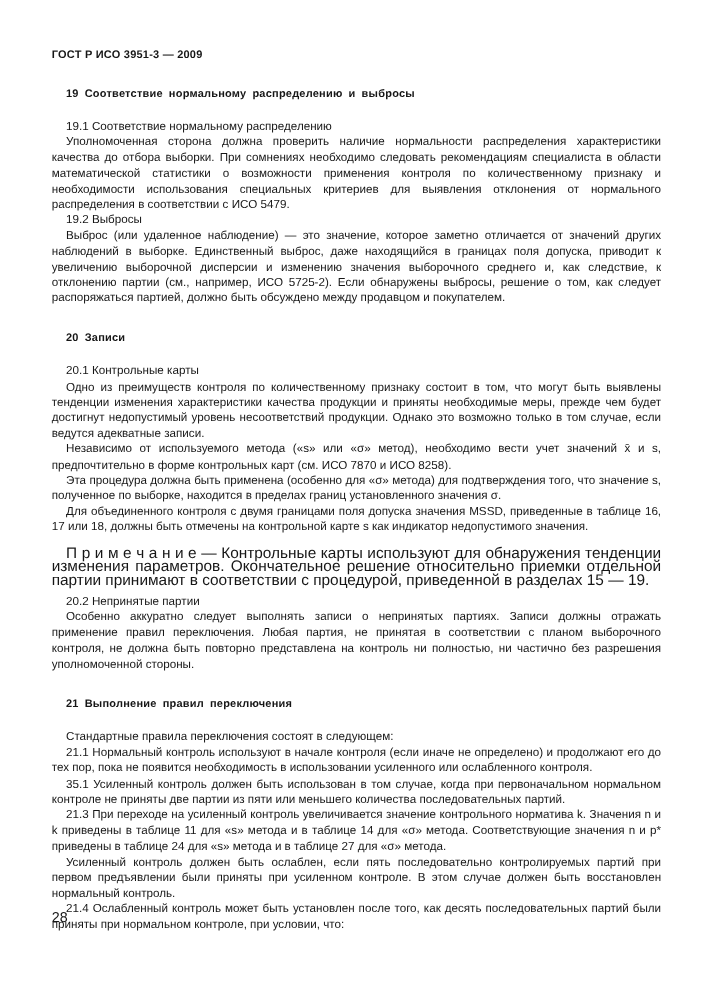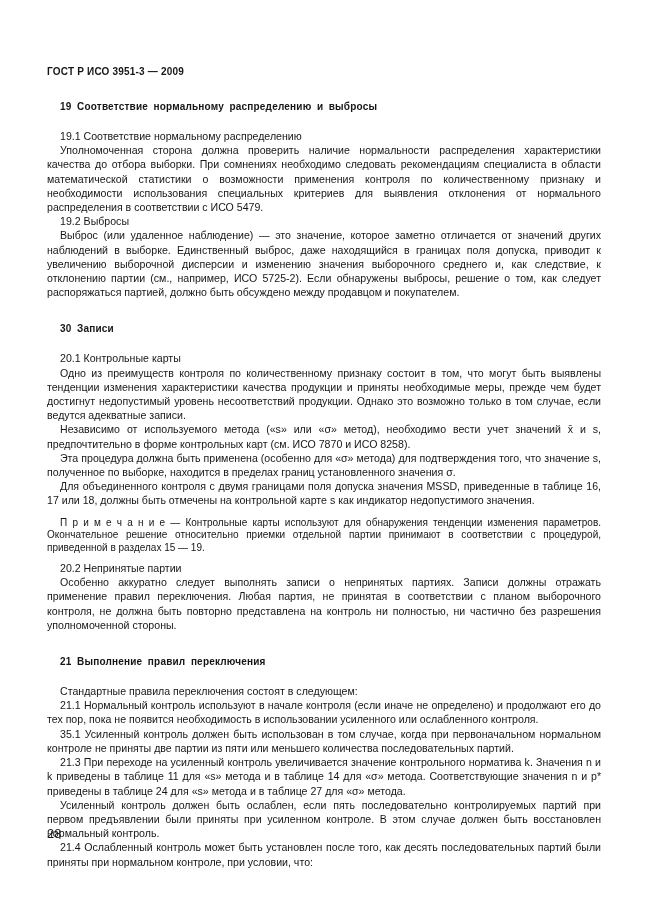--- a/index.html
+++ b/index.html
@@ -8,21 +8,21 @@
     background: #ffffff;
   }
   .page {
     position: relative;
     width: 646px;
     height: 913px;
     background: #ffffff;
     color: #161616;
     font-family: "Liberation Sans", sans-serif;
     box-sizing: border-box;
-    padding: 66px 45px 0 47px;
+    padding: 45px 45px 0 47px;
     overflow: hidden;
   }
   .doc-header {
     font-size: 10px;
     font-weight: bold;
     letter-spacing: 0.2px;
     margin-bottom: 24px;
   }
   .sec-title {
     font-size: 10px;
@@ -36,21 +36,21 @@
     font-size: 10.6px;
     line-height: 14.2px;
     text-align: justify;
     text-indent: 13px;
   }
   .sub {
     font-weight: normal;
     text-align: left;
   }
   .note {
-    font-size: 10px;
+    font-size: 14px;
     line-height: 12.8px;
     margin: 9px 0 6px 0;
   }
   .page-number {
     position: absolute;
     left: 47px;
     top: 826px;
     font-size: 13px;
   }
 </style>
@@ -60,21 +60,21 @@
 <div class="page">
 
   <div class="doc-header">ГОСТ Р ИСО 3951-3 — 2009</div>
 
   <div class="sec-title">19 Соответствие нормальному распределению и выбросы</div>
   <p class="sub">19.1 Соответствие нормальному распределению</p>
   <p class="para">Уполномоченная сторона должна проверить наличие нормальности распределения характеристики качества до отбора выборки. При сомнениях необходимо следовать рекомендациям специалиста в области математической статистики о возможности применения контроля по количественному признаку и необходимости использования специальных критериев для выявления отклонения от нормального распределения в соответствии с ИСО 5479.</p>
   <p class="sub">19.2 Выбросы</p>
   <p class="para">Выброс (или удаленное наблюдение) — это значение, которое заметно отличается от значений других наблюдений в выборке. Единственный выброс, даже находящийся в границах поля допуска, приводит к увеличению выборочной дисперсии и изменению значения выборочного среднего и, как следствие, к отклонению партии (см., например, ИСО 5725-2). Если обнаружены выбросы, решение о том, как следует распоряжаться партией, должно быть обсуждено между продавцом и покупателем.</p>
 
-  <div class="sec-title">30 Записи</div>
+  <div class="sec-title">20 Записи</div>
   <p class="sub">20.1 Контрольные карты</p>
   <p class="para">Одно из преимуществ контроля по количественному признаку состоит в том, что могут быть выявлены тенденции изменения характеристики качества продукции и приняты необходимые меры, прежде чем будет достигнут недопустимый уровень несоответствий продукции. Однако это возможно только в том случае, если ведутся адекватные записи.</p>
   <p class="para">Независимо от используемого метода («s» или «σ» метод), необходимо вести учет значений x̄ и s, предпочтительно в форме контрольных карт (см. ИСО 7870 и ИСО 8258).</p>
   <p class="para">Эта процедура должна быть применена (особенно для «σ» метода) для подтверждения того, что значение s, полученное по выборке, находится в пределах границ установленного значения σ.</p>
   <p class="para">Для объединенного контроля с двумя границами поля допуска значения MSSD, приведенные в таблице 16, 17 или 18, должны быть отмечены на контрольной карте s как индикатор недопустимого значения.</p>
   <p class="note">П р и м е ч а н и е — Контрольные карты используют для обнаружения тенденции изменения параметров. Окончательное решение относительно приемки отдельной партии принимают в соответствии с процедурой, приведенной в разделах 15 — 19.</p>
   <p class="sub">20.2 Непринятые партии</p>
   <p class="para">Особенно аккуратно следует выполнять записи о непринятых партиях. Записи должны отражать применение правил переключения. Любая партия, не принятая в соответствии с планом выборочного контроля, не должна быть повторно представлена на контроль ни полностью, ни частично без разрешения уполномоченной стороны.</p>
 
   <div class="sec-title">21 Выполнение правил переключения</div>

